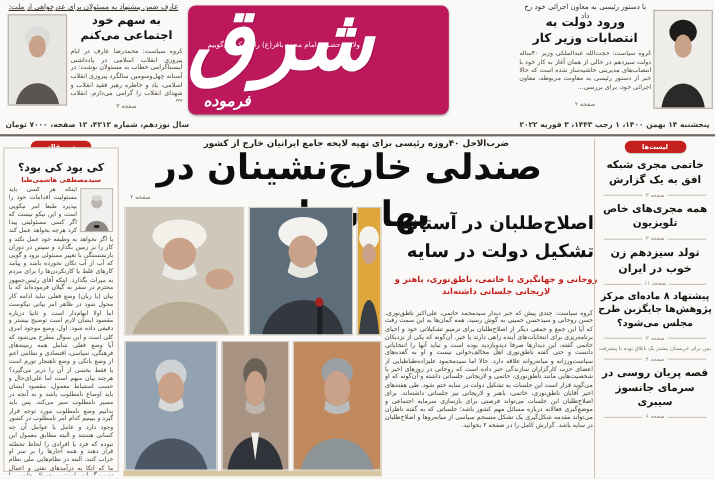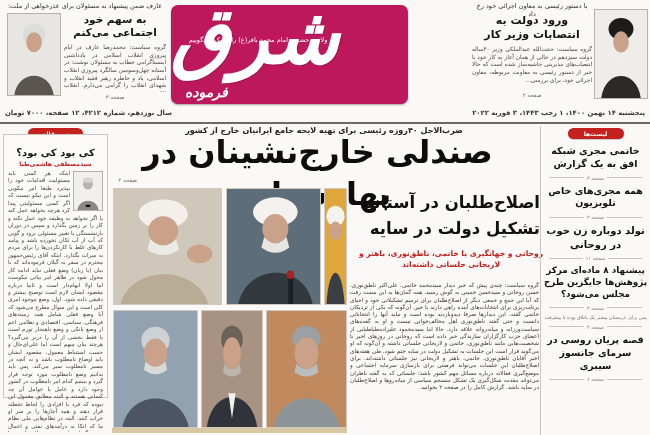--- a/index.html
+++ b/index.html
@@ -33,21 +33,21 @@
   .lead-kicker { left:110px; top:126px; width:428px; font-size:8px; font-weight:bold;
                  color:#26231f; text-align:center; }
   .lead-title { left:95px; top:132px; width:445px; font-size:32px; font-weight:bold;
                 color:#0e0d0c; text-align:center; letter-spacing:-1px; line-height:1.3; }
 
   
   .pill { background:#c4201d; color:#fff; border-radius:7px; font-size:6px; font-weight:bold;
           text-align:center; line-height:11px; height:11px; box-shadow:0 1px 1px rgba(0,0,0,.2); }
 
   
-  .ed-box { left:3px; top:134px; width:105px; height:264px; border:1px solid #ccc7bd;
+  .ed-box { left:3px; top:134px; width:105px; height:295px; border:1px solid #ccc7bd;
             background:#fbfaf8; padding:2px 4px; }
   .ed-title { font-size:10px; font-weight:bold; color:#1c1a18; text-align:center; margin-top:10px; }
   .ed-author { font-size:6px; font-weight:bold; color:#c4201d; text-align:center; margin-top:2px; }
   .ed-body { font-size:5.6px; color:#46423c; line-height:1.33; text-align:justify; margin-top:3px; }
   .ed-photo { float:right; width:30px; height:40px; margin:1px 0 1px 3px; border:1px solid #b7b1a7; }
   .ed-photo svg { display:block; width:100%; height:100%; }
 
   
   .grid-photo { border:1px solid #cfc9bf; overflow:hidden; }
   .grid-photo svg { display:block; width:100%; height:100%; }
@@ -70,21 +70,21 @@
   .sep { display:flex; align-items:center; gap:3px; margin:4px 6px; }
   .sep::before, .sep::after { content:""; flex:1; border-top:1px solid #c9c3b9; }
   .sep span { font-size:5px; color:#8a8379; white-space:nowrap; }
 </style>
 </head>
 <body>
 
 <div class="page">
 
   <div class="abs" style="left:0;top:0;width:170px;height:104px;">
-    <div class="abs kicker" style="left:2px;top:2px;width:166px;">عارف ضمن پیشنهاد به مسئولان برای عذرخواهی از ملت:</div>
+    <div class="abs kicker" style="left:2px;top:2px;width:166px;text-decoration:underline;">عارف ضمن پیشنهاد به مسئولان برای عذرخواهی از ملت:</div>
     <div class="abs photo-frame" style="left:7px;top:13px;width:54px;height:83px;">
       <svg viewBox="0 0 100 120" preserveAspectRatio="none">
         <rect width="100" height="120" fill="#e8e6e2"></rect>
         <ellipse cx="50" cy="30" rx="22" ry="16" fill="#dcdcda"></ellipse>
         <circle cx="50" cy="42" r="15" fill="#c9a289"></circle>
         <path d="M38 52 q12 10 24 0 l2 8 q-14 8 -28 0 Z" fill="#e9e7e3"></path>
         <path d="M12 120 C20 82 80 82 88 120 Z" fill="#5a5550"></path>
       </svg>
     </div>
     <div class="abs story-title" style="left:64px;top:13px;width:102px;font-size:10.5px;">به سهم خود اجتماعی می‌کنم</div>
@@ -211,21 +211,21 @@
     <div class="sb-item-title">خاتمی مجری شبکه افق به یک گزارش</div>
     <div class="sep">
         <span>صفحه ۳</span>
       </div>
 
     <div class="sb-item-title">همه مجری‌های خاص تلویزیون</div>
     <div class="sep">
         <span>صفحه ۳</span>
       </div>
 
-    <div class="sb-item-title" style="font-size:10px;">تولد دوباره زن خوب در روحانی</div>
+    <div class="sb-item-title" style="font-size:10px;">تولد سیزدهم زن خوب در ایران</div>
     <div class="sep">
         <span>صفحه ۱۱</span>
       </div>
 
     <div class="sb-item-title" style="font-size:8.8px;">پیشنهاد ۸ ماده‌ای مرکز پژوهش‌ها جایگزین طرح مجلس می‌شود؟</div>
     <div class="sep">
         <span>صفحه ۳</span>
       </div>
 
     <div class="sb-item-sub">یمن برای عربستان بیشتر یک باتلاق بوده تا پیشرفت</div>

